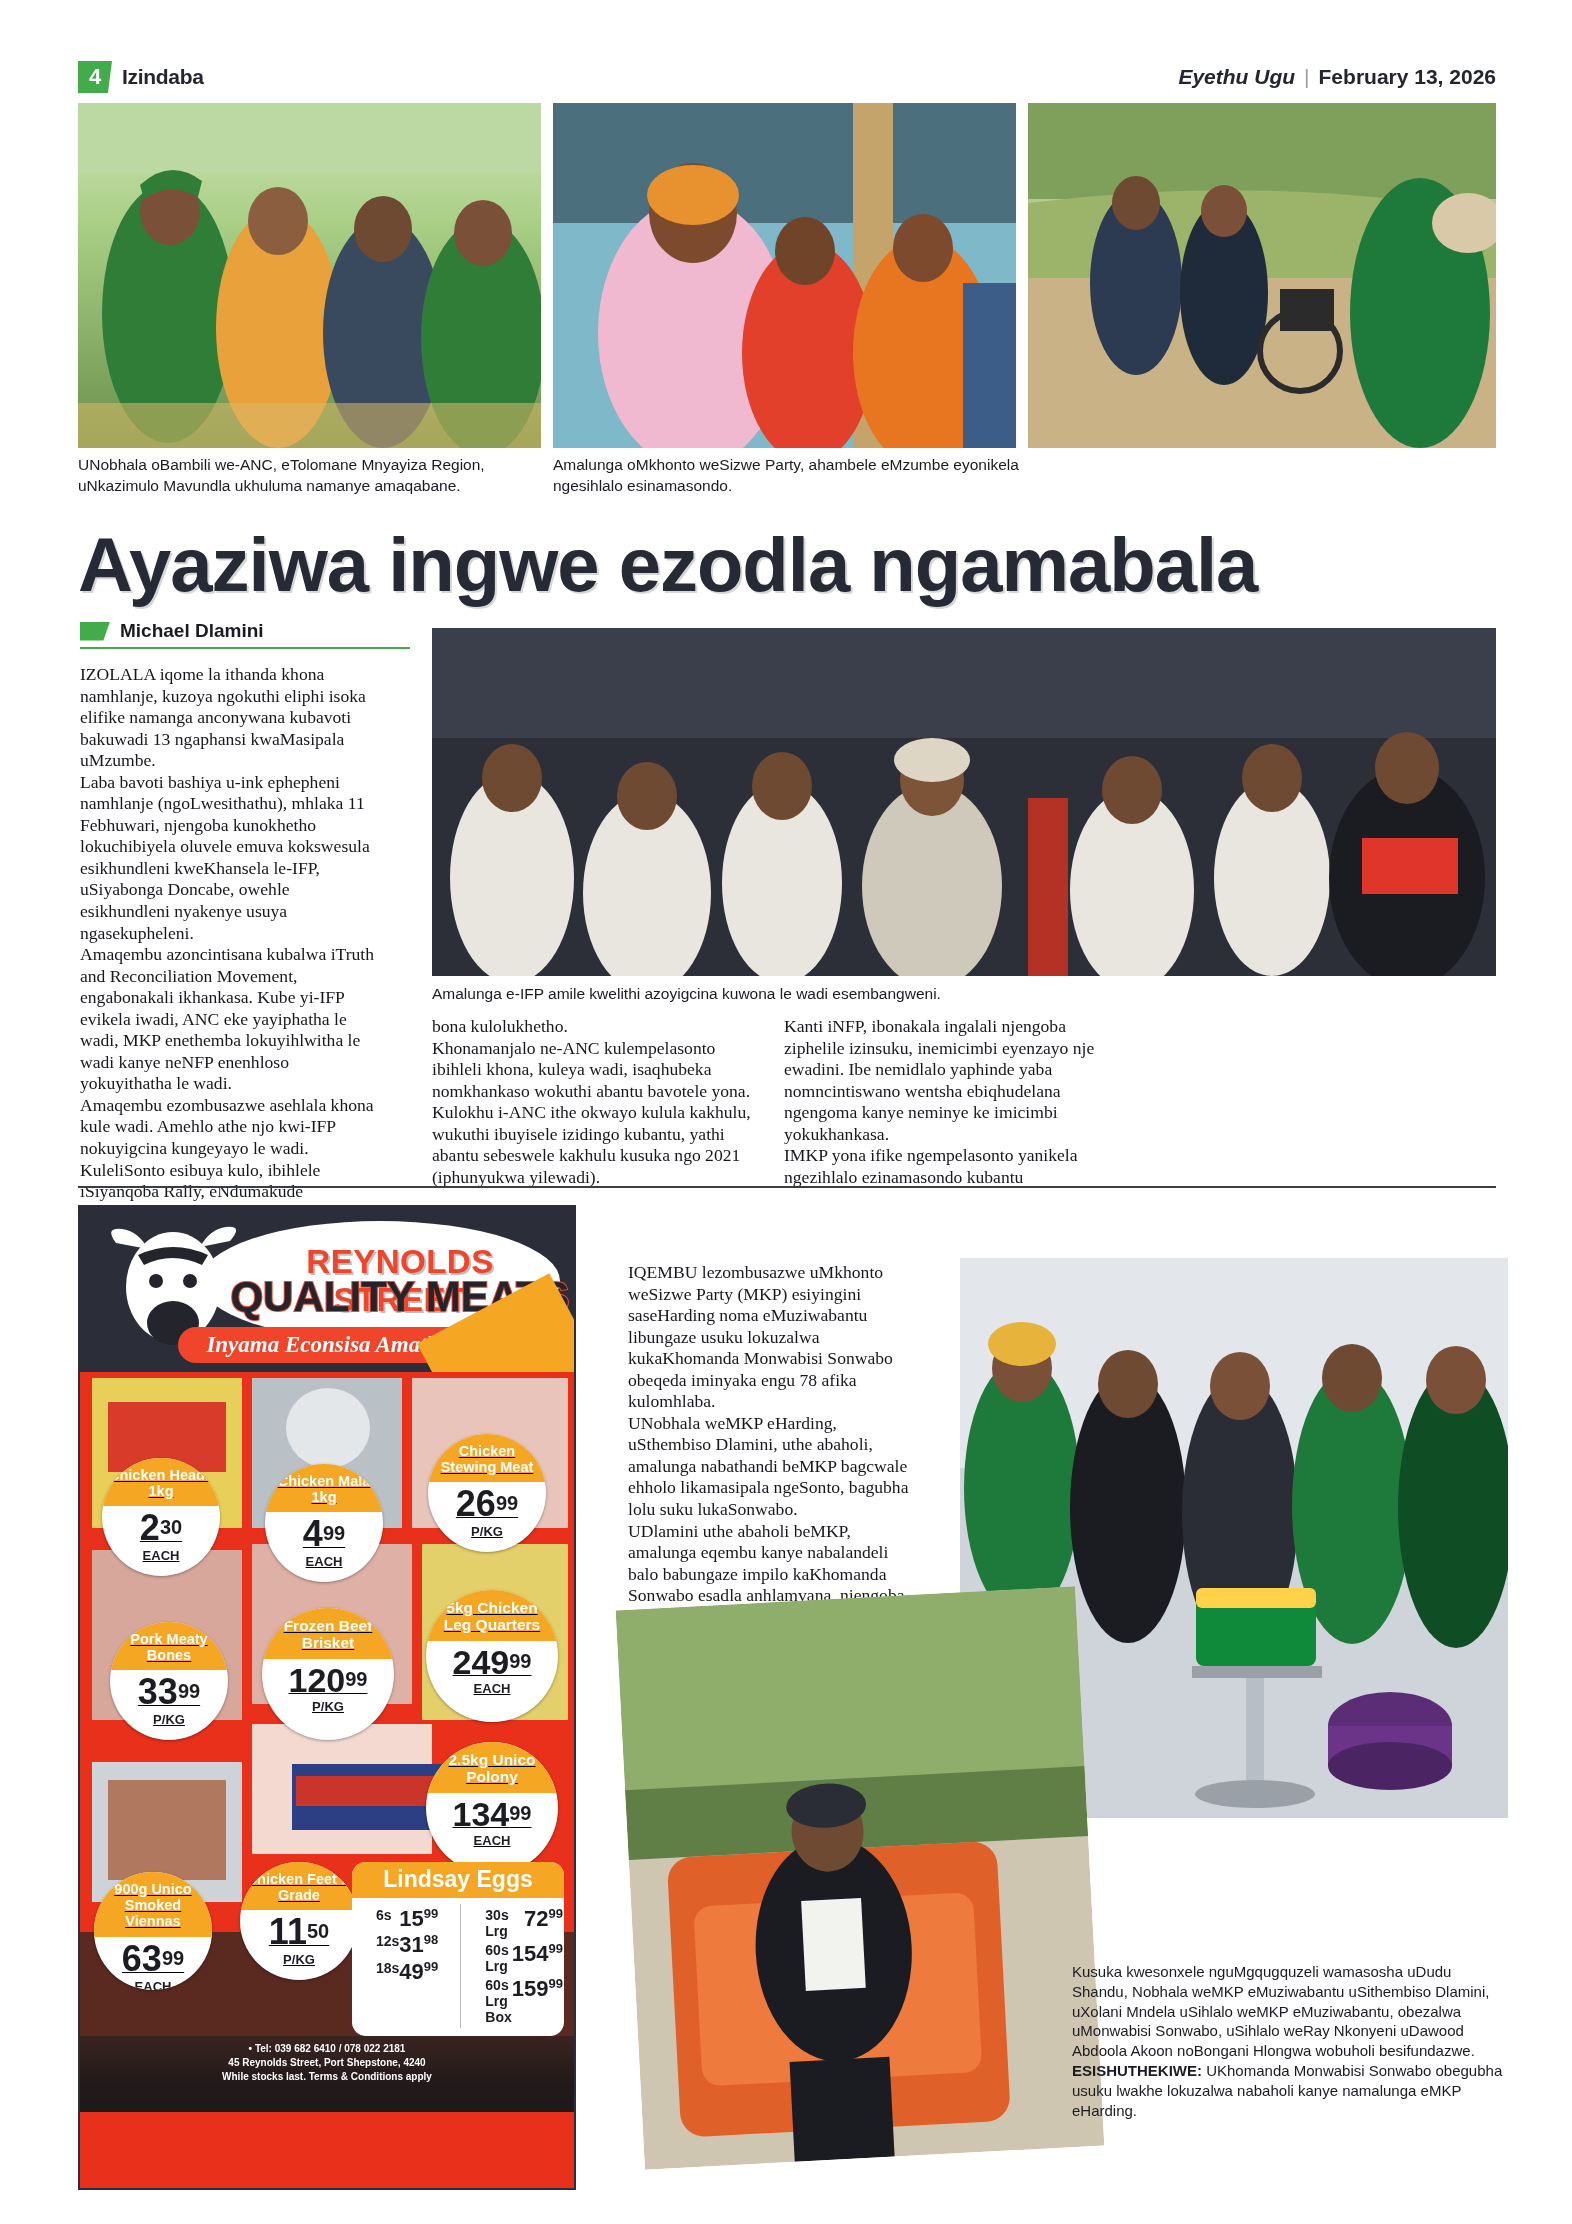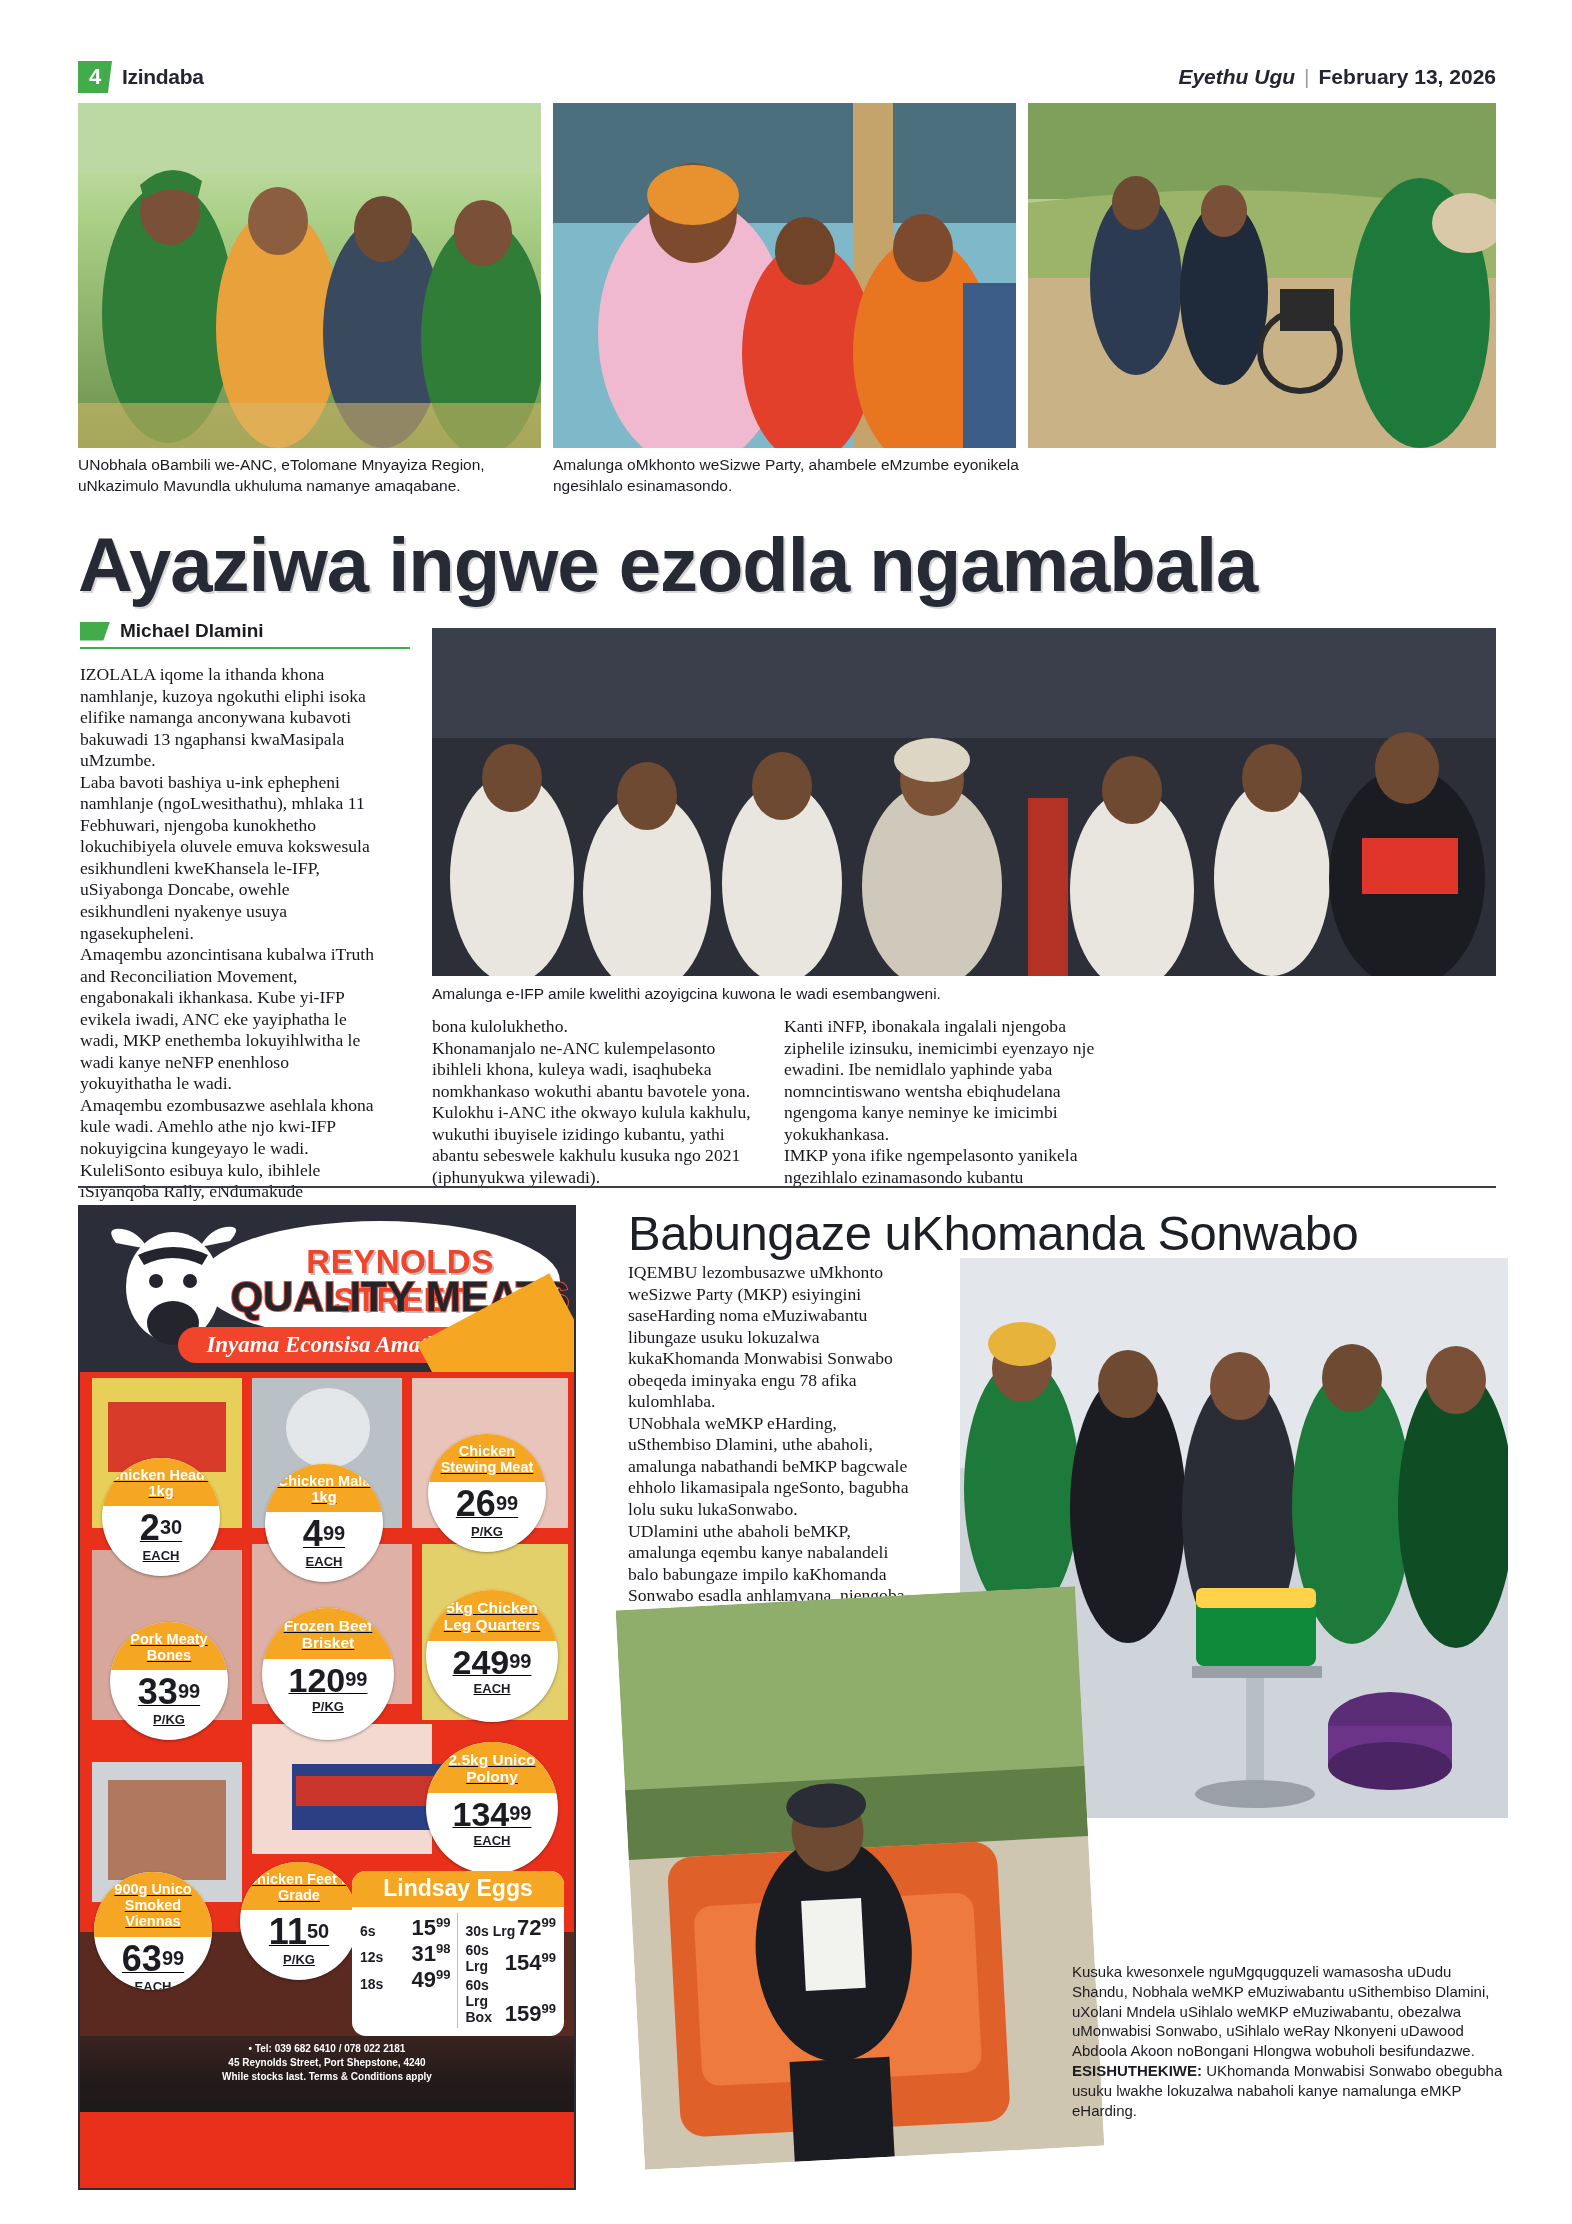--- a/index.html
+++ b/index.html
@@ -118,21 +118,21 @@
      font-weight:bold; font-size:13px; color:#1c1d23; margin-top:2px; }
 
   .eggs { position:absolute; right:10px; bottom:76px; width:212px;
      background:#fff; border-radius:14px; overflow:hidden; }
   .eggs-h { background:#F5A623; color:#fff; text-align:center; font-weight:bold;
      font-size:23px; padding:4px 0 5px;
      font-family:"Liberation Sans Narrow","Liberation Sans",sans-serif; }
   .eggs-b { display:flex; padding:6px 8px 8px; gap:6px; }
   .eggs-col { flex:1; }
   .eggs-col.right { border-left:1.5px solid #bdbdbd; padding-left:8px; }
-  .egg-row { display:flex; align-items:flex-end; justify-content:space-between; margin:3px 0; }
+  .egg-row { display:flex; align-items:flex-start; justify-content:space-between; margin:3px 16px; }
   .egg-lbl { font-family:"Liberation Sans Narrow","Liberation Sans",sans-serif;
      font-weight:bold; font-size:14px; color:#1c1d23; }
   .egg-p { font-family:"Liberation Sans Narrow","Liberation Sans",sans-serif;
      font-weight:bold; font-size:22px; color:#1c1d23; line-height:1; }
   .egg-p .c { font-size:13px; vertical-align:super; }
 
   .ad-foot { position:absolute; left:0; bottom:0; width:100%; height:76px;
      background:linear-gradient(#3a2420,#231a1a 60%,#1d1a1a);
      color:#fff; text-align:center; padding-top:6px;
      font-family:"Liberation Sans",sans-serif; font-weight:bold; font-size:10px; line-height:1.42; }
@@ -406,21 +406,20 @@
       </div>
 
       <div class="ad-foot">
         <div>• Tel: 039 682 6410 /  078 022 2181</div>
         <div>45 Reynolds Street, Port Shepstone, 4240</div>
         <div>While stocks last.  Terms &amp; Conditions apply</div>
       </div>
     </div>
   </div>
 
-  <h2 class="art2-title">Babungaze uKhomanda Sonwabo</h2>
   <div class="art2-col" style="white-space:pre-line">IQEMBU lezombusazwe uMkhonto weSizwe Party (MKP) esiyingini saseHarding noma eMuziwabantu libungaze usuku lokuzalwa kukaKhomanda Monwabisi Sonwabo obeqeda iminyaka engu 78 afika kulomhlaba.
 UNobhala weMKP eHarding, uSthembiso Dlamini, uthe abaholi, amalunga nabathandi beMKP bagcwale ehholo likamasipala ngeSonto, bagubha lolu suku lukaSonwabo.
 UDlamini uthe abaholi beMKP, amalunga eqembu kanye nabalandeli balo babungaze impilo kaKhomanda Sonwabo esadla anhlamvana, njengoba belazi iqhaza alibambile emzabalazweni wenkuleko yabantu. "UKhomanda uSonwabo ungene emzabalazweni wenkululeko yabantu baseNingizimu Afrika kudala, yingakho sibungaza impilo neminyaka yakhe yokuzalwa engu 78, sonke singabaholi nabathandi beMKP. Simbungaze njengeqhawe lomzabalazo elisaphila. Simfisela eminye iminyaka eminingi ezayo," kusho uDlamini.</div>
 
   <div class="art2-photo">
     <svg width="548" height="560" viewBox="0 0 548 560" preserveAspectRatio="none">
       <rect width="548" height="560" fill="#cfd4da"></rect>
       <rect width="548" height="210" fill="#e3e6ea"></rect>
       <ellipse cx="62" cy="230" rx="58" ry="130" fill="#1e7a3a"></ellipse>
       <ellipse cx="62" cy="110" rx="30" ry="34" fill="#7a5138"></ellipse>

